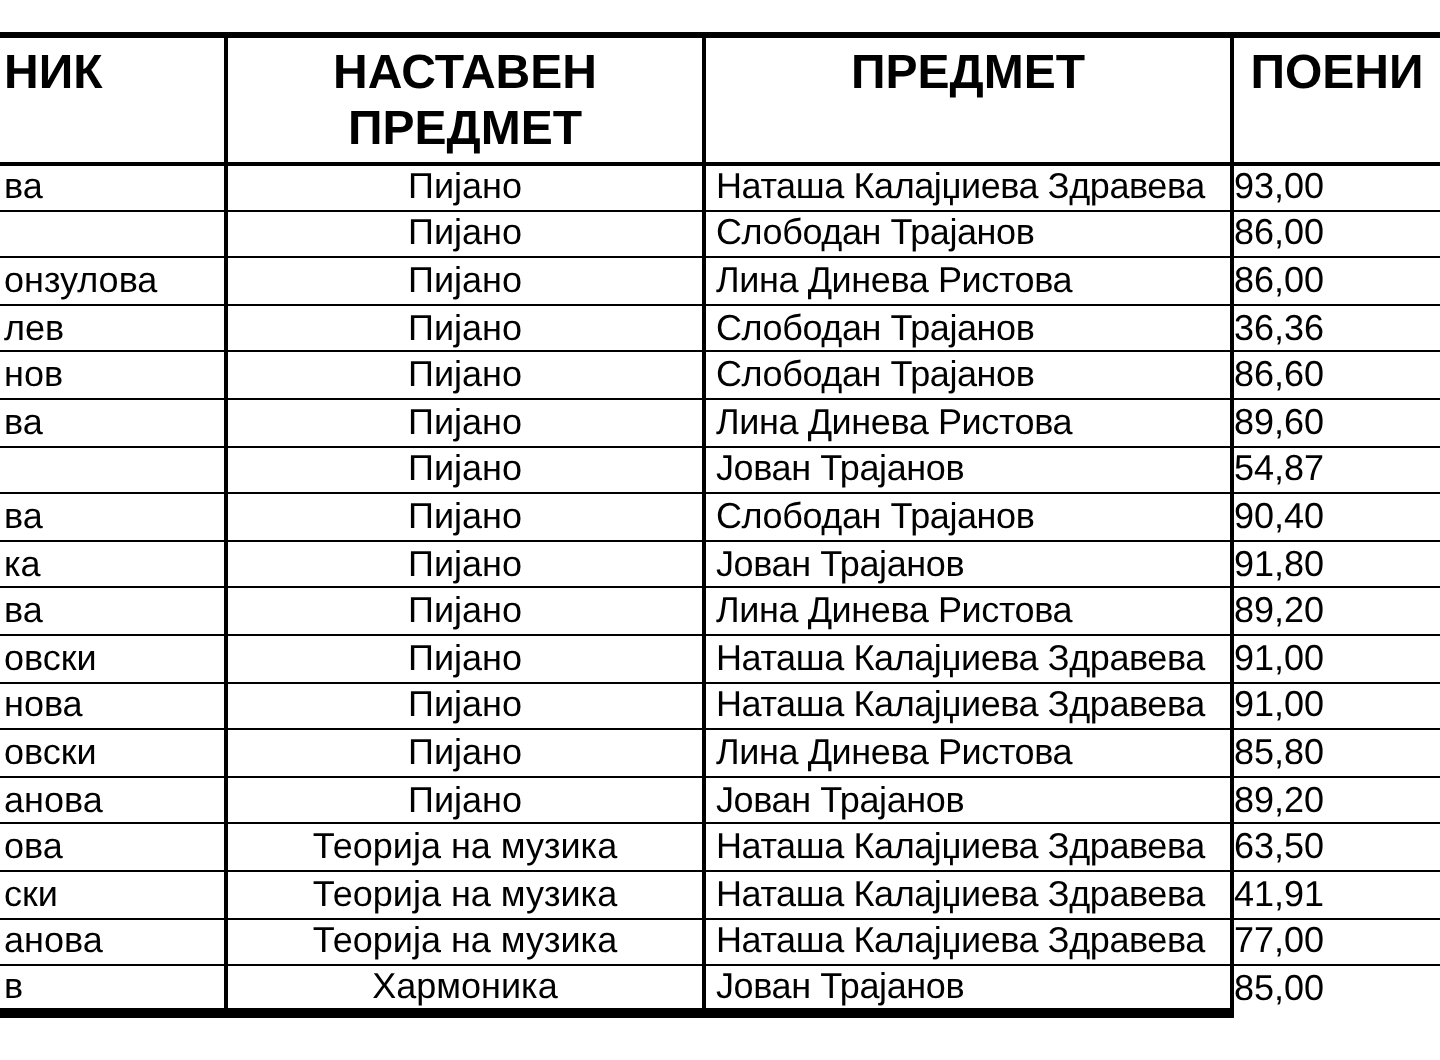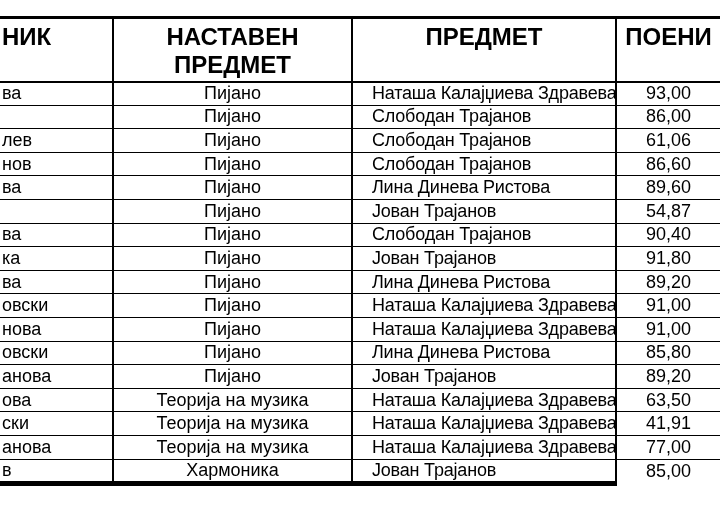--- a/index.html
+++ b/index.html
@@ -46,22 +46,22 @@
   td {
     font-size: 18px;
     padding: 0;
     border-bottom: 1px solid #000;
     white-space: nowrap;
     vertical-align: middle;
     overflow: hidden;
   }
   td.col-student { text-align: left; padding-left: 2px; }
   td.col-subject { text-align: center; }
-  td.col-mentor  { text-align: left; padding-left: 19px; letter-spacing: -0.2px; }
-  td.col-points  { text-align: center; }
+  td.col-mentor  { text-align: left; padding-left: 5px; letter-spacing: -0.2px; }
+  td.col-points  { }
 
   tr.last-row td { border-bottom: 5px solid #000; }
   tr.last-row td.col-points { border-bottom: none; }
 </style>
 </head>
 <body>
 
 <div class="canvas">
   <table class="results">
     <colgroup>
@@ -85,24 +85,30 @@
     <td class="col-mentor b-right">Наташа Калајџиева Здравева</td>
     <td class="col-points">93,00</td>
   </tr>
         <tr class="data-row">
     <td class="col-student b-right"></td>
     <td class="col-subject b-right">Пијано</td>
     <td class="col-mentor b-right">Слободан Трајанов</td>
     <td class="col-points">86,00</td>
   </tr>
         <tr class="data-row">
+    <td class="col-student b-right">онзулова</td>
+    <td class="col-subject b-right">Пијано</td>
+    <td class="col-mentor b-right">Лина Динева Ристова</td>
+    <td class="col-points">86,00</td>
+  </tr>
+        <tr class="data-row">
     <td class="col-student b-right">лев</td>
     <td class="col-subject b-right">Пијано</td>
     <td class="col-mentor b-right">Слободан Трајанов</td>
-    <td class="col-points">61,06</td>
+    <td class="col-points">36,36</td>
   </tr>
         <tr class="data-row">
     <td class="col-student b-right">нов</td>
     <td class="col-subject b-right">Пијано</td>
     <td class="col-mentor b-right">Слободан Трајанов</td>
     <td class="col-points">86,60</td>
   </tr>
         <tr class="data-row">
     <td class="col-student b-right">ва</td>
     <td class="col-subject b-right">Пијано</td>

